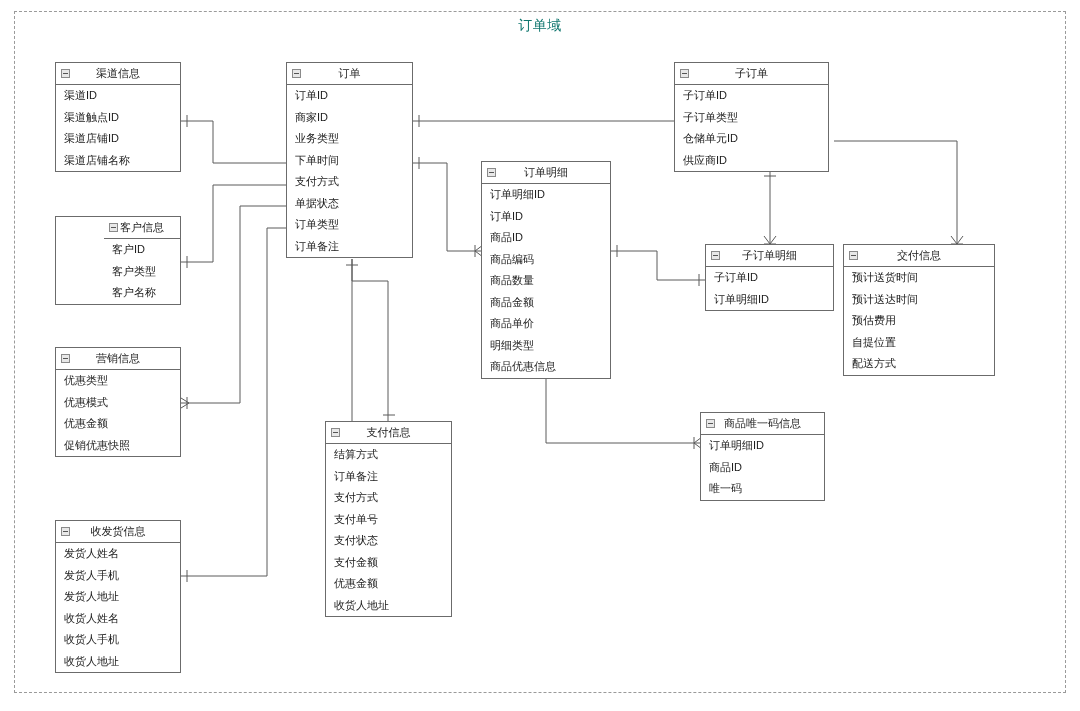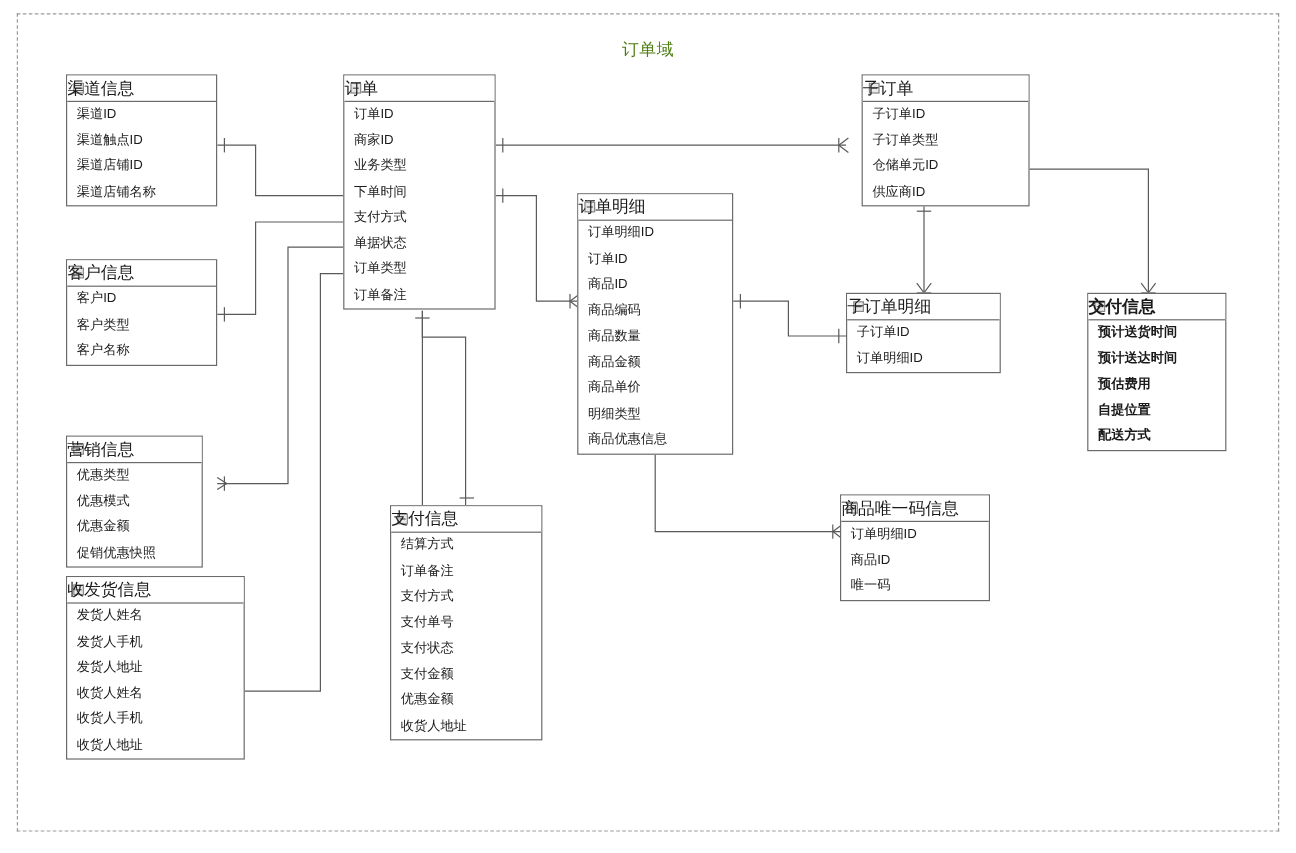--- a/index.html
+++ b/index.html
@@ -20,48 +20,48 @@
     left: 14px;
     top: 11px;
     width: 1052px;
     height: 682px;
     border: 1px dashed #9a9a9a;
     box-sizing: border-box;
     background: transparent;
   }
   .domain-title {
     position: absolute;
-    top: 33px;
+    top: 17px;
     left: 0;
     width: 1080px;
     text-align: center;
     font-size: 14px;
-    color: #4d7c0f;
+    color: #0f766e;
     letter-spacing: 0.5px;
   }
   .entity {
     position: absolute;
     background: #ffffff;
     border: 1px solid #6b6b6b;
     box-sizing: border-box;
     z-index: 5;
   }
   .entity-header {
     position: relative;
     height: 22px;
     border-bottom: 1px solid #6b6b6b;
     box-sizing: border-box;
     background: #ffffff;
   }
   .entity-title {
     position: absolute;
     left: 0; right: 0; top: 0;
     line-height: 21px;
-    text-align: left;
-    font-size: 14px;
+    text-align: center;
+    font-size: 11px;
     color: #1a1a1a;
   }
   .collapse-icon {
     position: absolute;
     left: 5px;
     top: 6px;
     width: 9px;
     height: 9px;
     border: 1px solid #8a8a8a;
     background: #e8e8e8;
@@ -171,46 +171,46 @@
       <span class="entity-title">渠道信息</span>
     </div>
     <ul class="entity-fields">
       <li>渠道ID</li>
       <li>渠道触点ID</li>
       <li>渠道店铺ID</li>
       <li>渠道店铺名称</li>
     </ul>
   </div>
 
-  <div class="entity" style="left:55px; top:216px; width:126px;">
+  <div class="entity" style="left:55px; top:216px; width:126px;padding-left:48px;">
     <div class="entity-header">
       <span class="collapse-icon"></span>
       <span class="entity-title">客户信息</span>
     </div>
     <ul class="entity-fields">
       <li>客户ID</li>
       <li>客户类型</li>
       <li>客户名称</li>
     </ul>
   </div>
 
-  <div class="entity" style="left:55px; top:347px; width:114px;margin-top:16px;">
+  <div class="entity" style="left:55px; top:347px; width:126px;">
     <div class="entity-header">
       <span class="collapse-icon"></span>
       <span class="entity-title">营销信息</span>
     </div>
     <ul class="entity-fields">
       <li>优惠类型</li>
       <li>优惠模式</li>
       <li>优惠金额</li>
       <li>促销优惠快照</li>
     </ul>
   </div>
 
-  <div class="entity" style="left:55px; top:480px; width:149px;">
+  <div class="entity" style="left:55px; top:520px; width:126px;">
     <div class="entity-header">
       <span class="collapse-icon"></span>
       <span class="entity-title">收发货信息</span>
     </div>
     <ul class="entity-fields">
       <li>发货人姓名</li>
       <li>发货人手机</li>
       <li>发货人地址</li>
       <li>收货人姓名</li>
       <li>收货人手机</li>
@@ -263,21 +263,21 @@
       <li>商品ID</li>
       <li>商品编码</li>
       <li>商品数量</li>
       <li>商品金额</li>
       <li>商品单价</li>
       <li>明细类型</li>
       <li>商品优惠信息</li>
     </ul>
   </div>
 
-  <div class="entity" style="left:718px; top:62px; width:140px;">
+  <div class="entity" style="left:674px; top:62px; width:155px;">
     <div class="entity-header">
       <span class="collapse-icon"></span>
       <span class="entity-title">子订单</span>
     </div>
     <ul class="entity-fields">
       <li>子订单ID</li>
       <li>子订单类型</li>
       <li>仓储单元ID</li>
       <li>供应商ID</li>
     </ul>
@@ -287,21 +287,21 @@
     <div class="entity-header">
       <span class="collapse-icon"></span>
       <span class="entity-title">子订单明细</span>
     </div>
     <ul class="entity-fields">
       <li>子订单ID</li>
       <li>订单明细ID</li>
     </ul>
   </div>
 
-  <div class="entity" style="left:906px; top:244px; width:116px;font-weight:bold;">
+  <div class="entity" style="left:843px; top:244px; width:152px;">
     <div class="entity-header">
       <span class="collapse-icon"></span>
       <span class="entity-title">交付信息</span>
     </div>
     <ul class="entity-fields">
       <li>预计送货时间</li>
       <li>预计送达时间</li>
       <li>预估费用</li>
       <li>自提位置</li>
       <li>配送方式</li>

